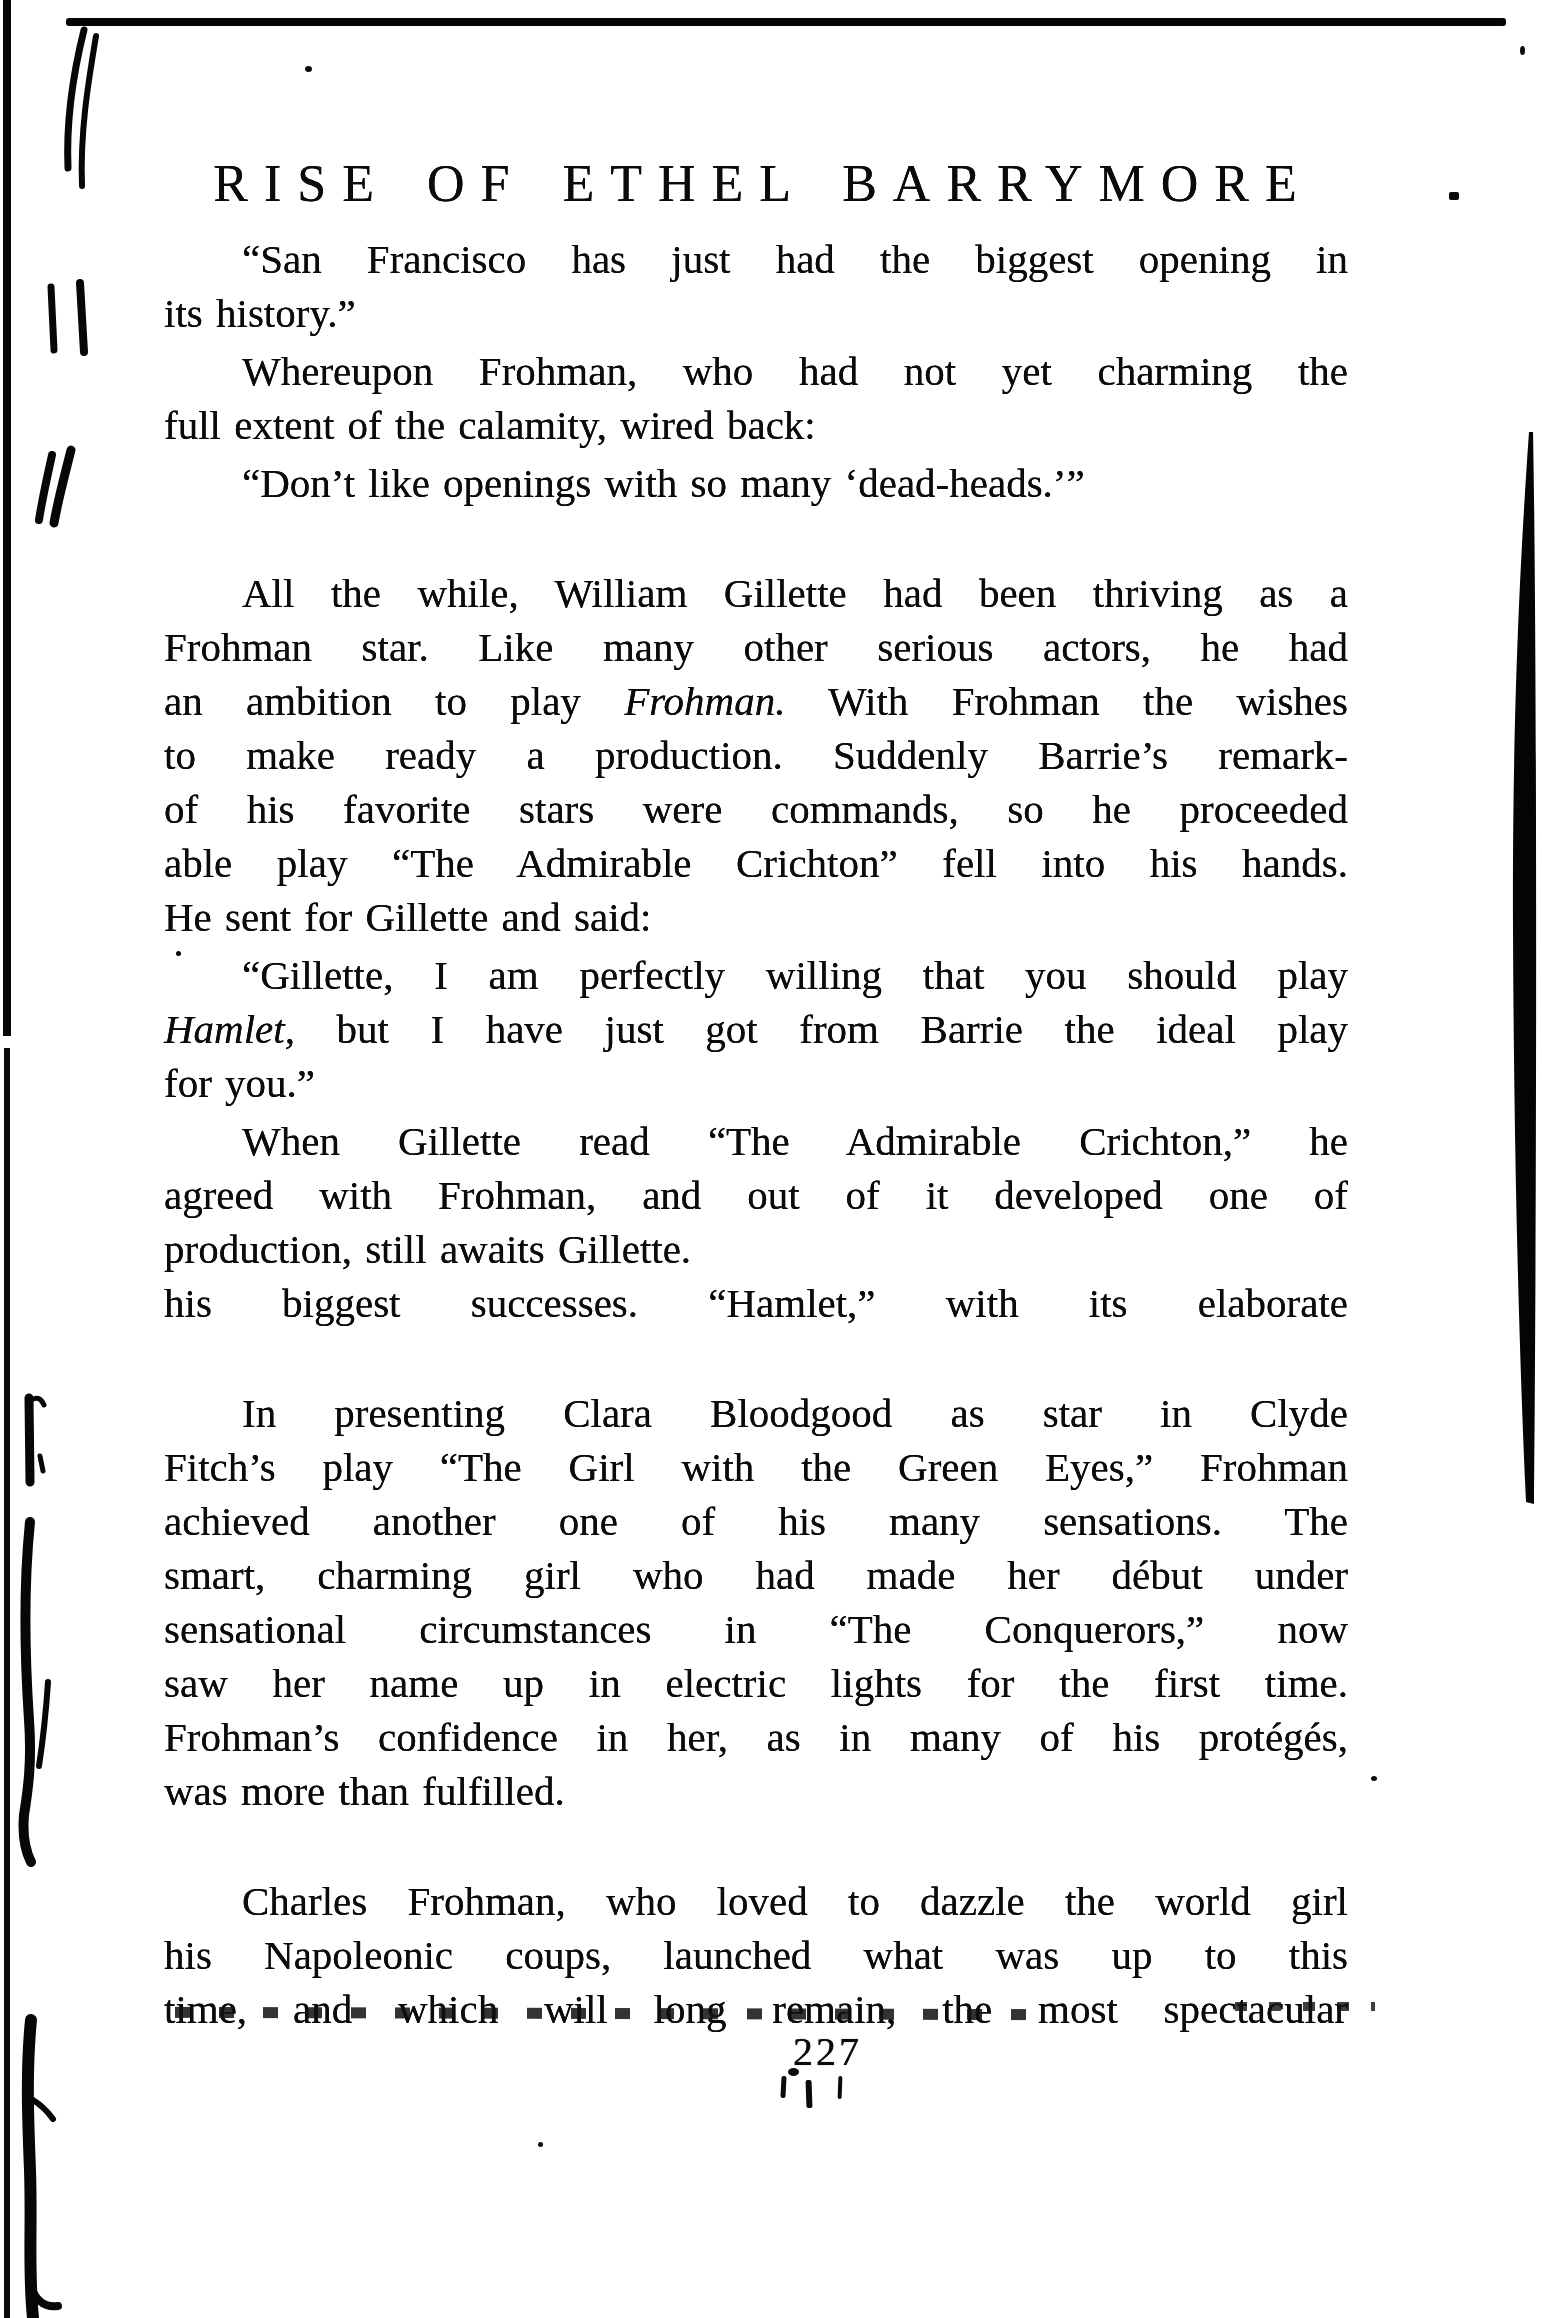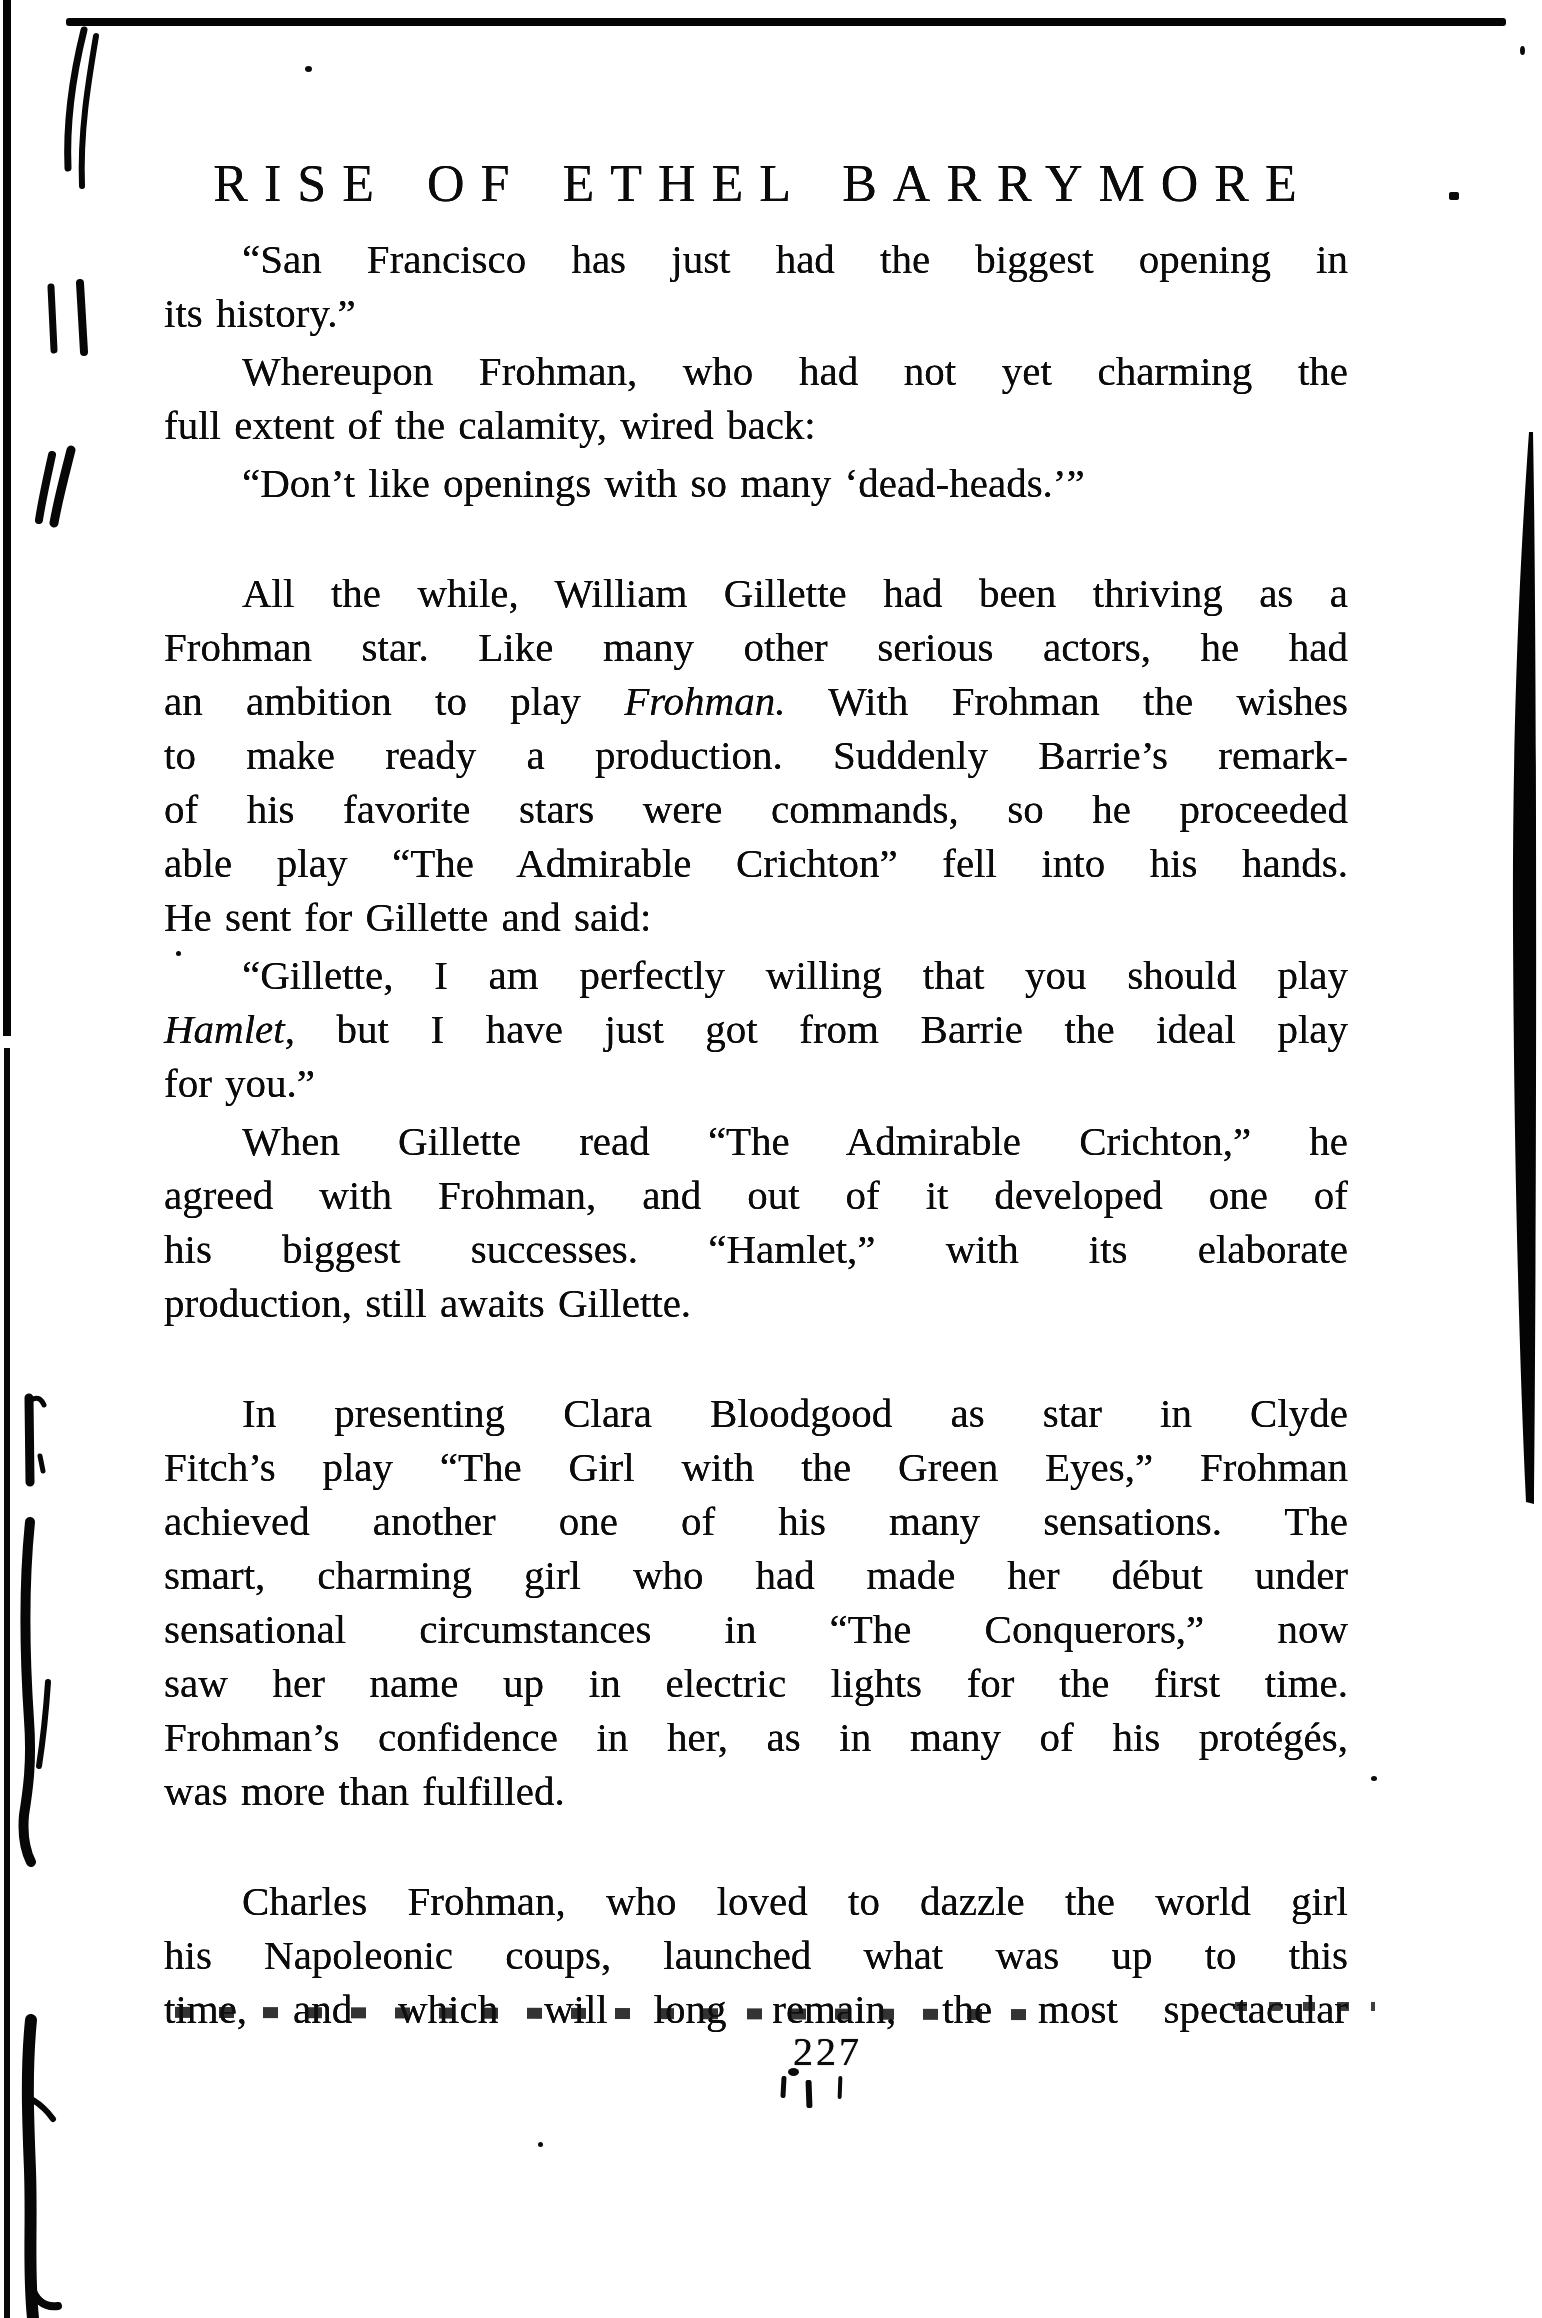--- a/index.html
+++ b/index.html
@@ -119,22 +119,22 @@
           <div class="line"><span>He sent for Gillette and said:</span></div>
         </div>
         <div class="para">
           <div class="line justify indent"><span>“Gillette, I am perfectly willing that you should play</span></div>
           <div class="line justify"><span class="italic">Hamlet,</span><span> but I have just got from Barrie the ideal play</span></div>
           <div class="line"><span>for you.”</span></div>
         </div>
         <div class="para">
           <div class="line justify indent"><span>When Gillette read “The Admirable Crichton,” he</span></div>
           <div class="line justify"><span>agreed with Frohman, and out of it developed one of</span></div>
+          <div class="line"><span>production, still awaits Gillette.</span></div>
           <div class="line justify"><span>his biggest successes.  “Hamlet,” with its elaborate</span></div>
-          <div class="line"><span>production, still awaits Gillette.</span></div>
         </div>
         <div class="para section-start">
           <div class="line justify indent"><span>In presenting Clara Bloodgood as star in Clyde</span></div>
           <div class="line justify"><span>Fitch’s play “The Girl with the Green Eyes,” Frohman</span></div>
           <div class="line justify"><span>achieved another one of his many sensations.  The</span></div>
           <div class="line justify"><span>smart, charming girl who had made her début under</span></div>
           <div class="line justify"><span>sensational circumstances in “The Conquerors,” now</span></div>
           <div class="line justify"><span>saw her name up in electric lights for the first time.</span></div>
           <div class="line justify"><span>Frohman’s confidence in her, as in many of his protégés,</span></div>
           <div class="line"><span>was more than fulfilled.</span></div>

